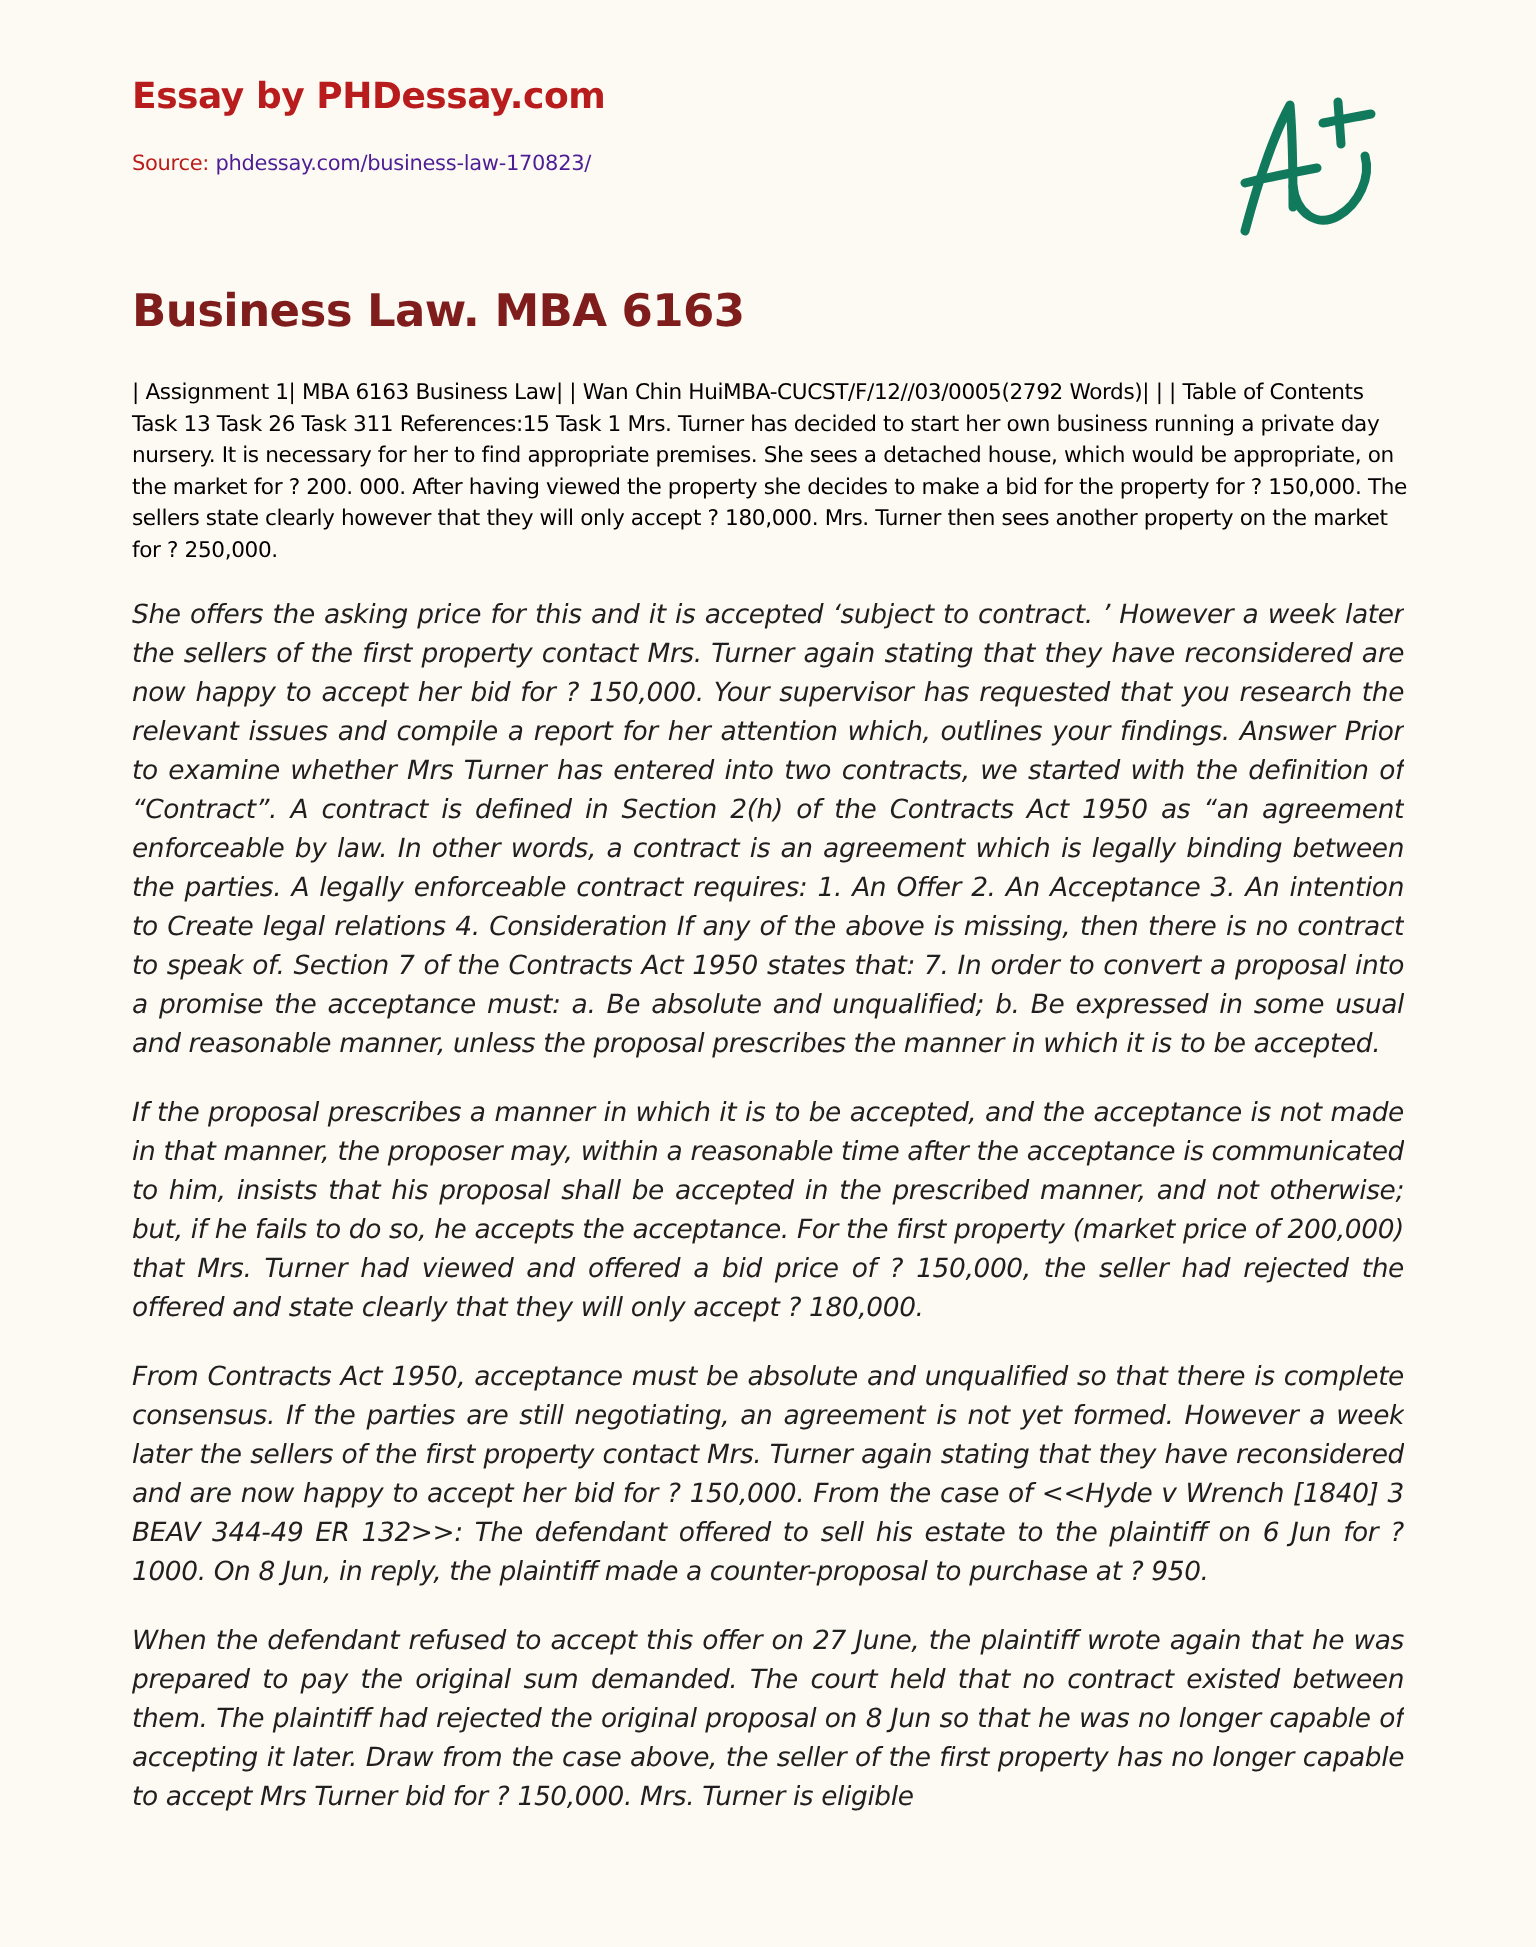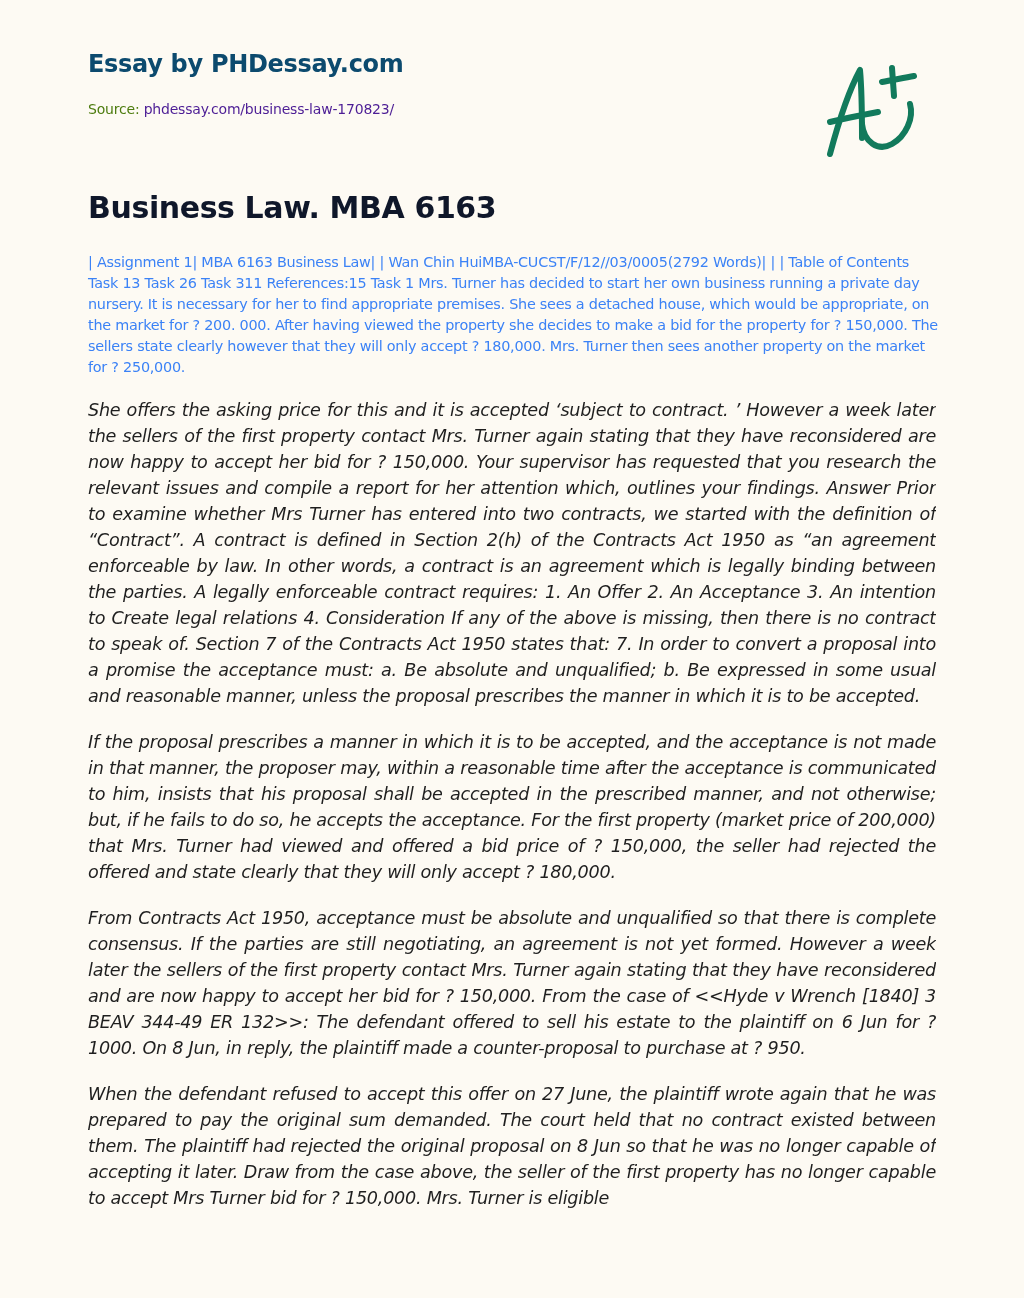--- a/index.html
+++ b/index.html
@@ -14,65 +14,65 @@
       position: relative;
       font-family: "DejaVu Sans", "Liberation Sans", sans-serif;
       color: #1b1b1b;
     }
     .site-header {
       position: absolute;
       left: 88px;
       top: 50px;
       font-size: 24px;
       font-weight: bold;
-      color: #0c4a6e;
+      color: #b91c1c;
       letter-spacing: -0.3px;
       margin: 0;
       white-space: nowrap;
     }
     .source-line {
       position: absolute;
       left: 88px;
       top: 101px;
       font-size: 14px;
       white-space: nowrap;
       letter-spacing: -0.2px;
     }
-    .source-label { color: #4d7c0f; }
+    .source-label { color: #b91c1c; }
     .source-link {
       color: #4c1d95;
       text-decoration: none;
     }
     .logo {
       position: absolute;
       left: 822px;
       top: 62px;
       width: 110px;
       height: 100px;
     }
     .doc-title {
       position: absolute;
       left: 88px;
       top: 190px;
       margin: 0;
       font-size: 30px;
       font-weight: bold;
-      color: #0f172a;
+      color: #7f1d1d;
       letter-spacing: -0.4px;
       white-space: nowrap;
     }
     .intro {
       position: absolute;
       left: 88px;
       top: 252px;
       width: 852px;
       margin: 0;
       font-size: 14.4px;
       line-height: 21px;
-      color: #3b82f6;
+      color: #000000;
       letter-spacing: -0.25px;
     }
     .body-text {
       position: absolute;
       left: 88px;
       top: 397px;
       width: 848px;
       height: 858px;
       overflow: hidden;
     }

